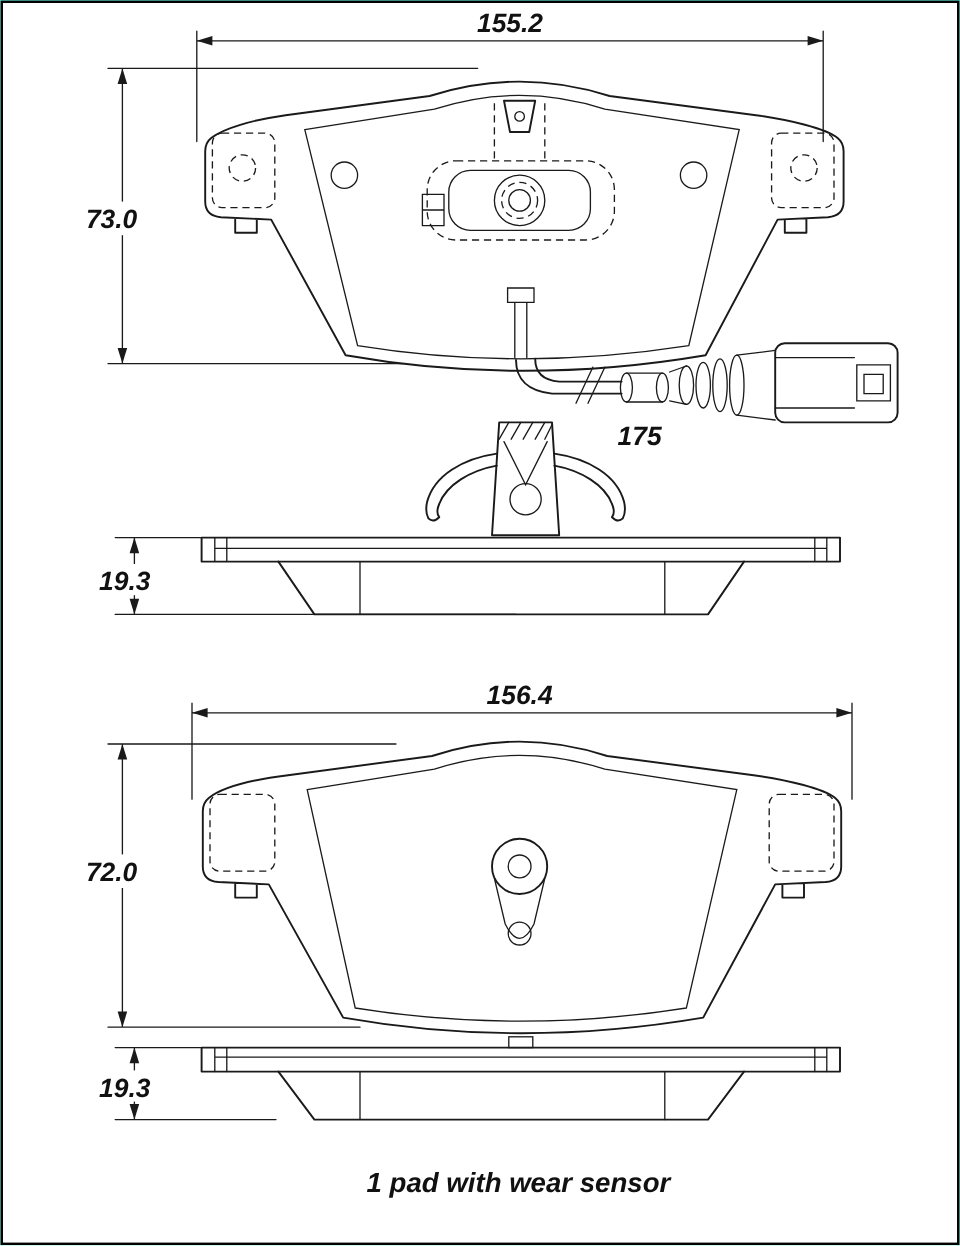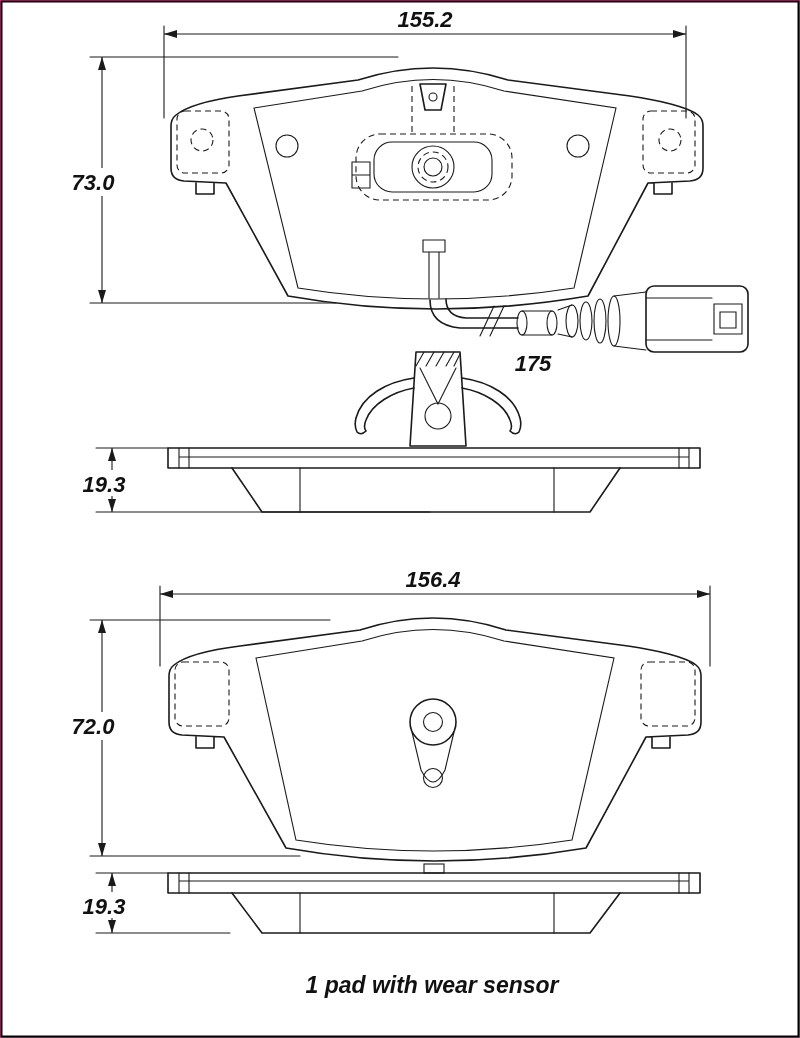--- a/index.html
+++ b/index.html
@@ -1,20 +1,20 @@
 <!DOCTYPE html>
 <html><head>
 <meta charset="utf-8">
 <style>
   html, body { margin: 0; padding: 0; background: #ffffff; }
   .page {
     position: relative;
     width: 800px;
     height: 1038px;
-    background: #ec4899;
+    background: #5eead4;
     font-family: "Liberation Sans", sans-serif;
     overflow: hidden;
   }
   svg { display: block; }
   text.dim-label {
     font-family: "Liberation Sans", sans-serif;
     font-style: italic;
     font-weight: bold;
     font-size: 22px;
     fill: #111111;

